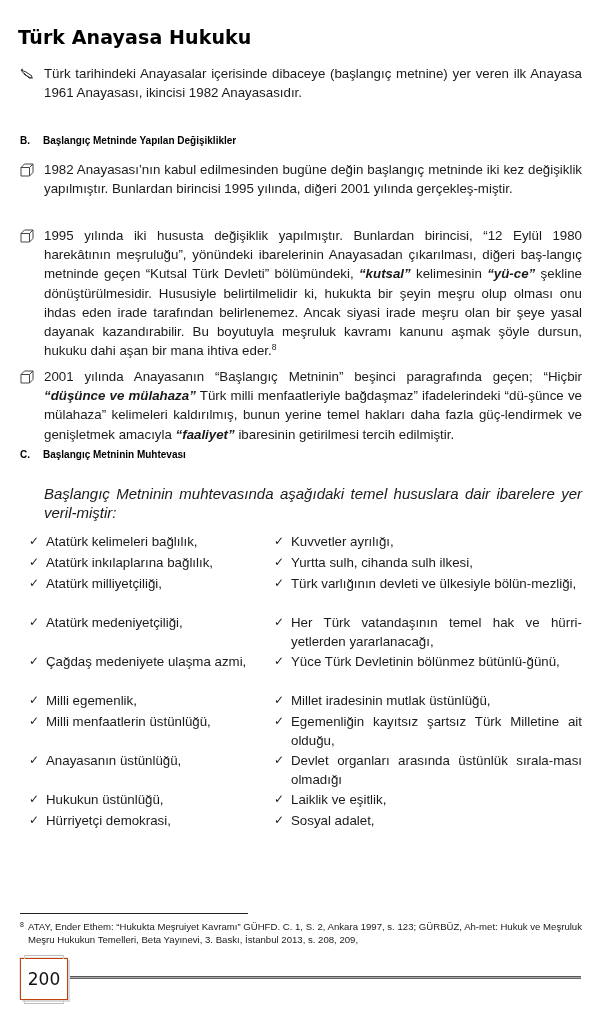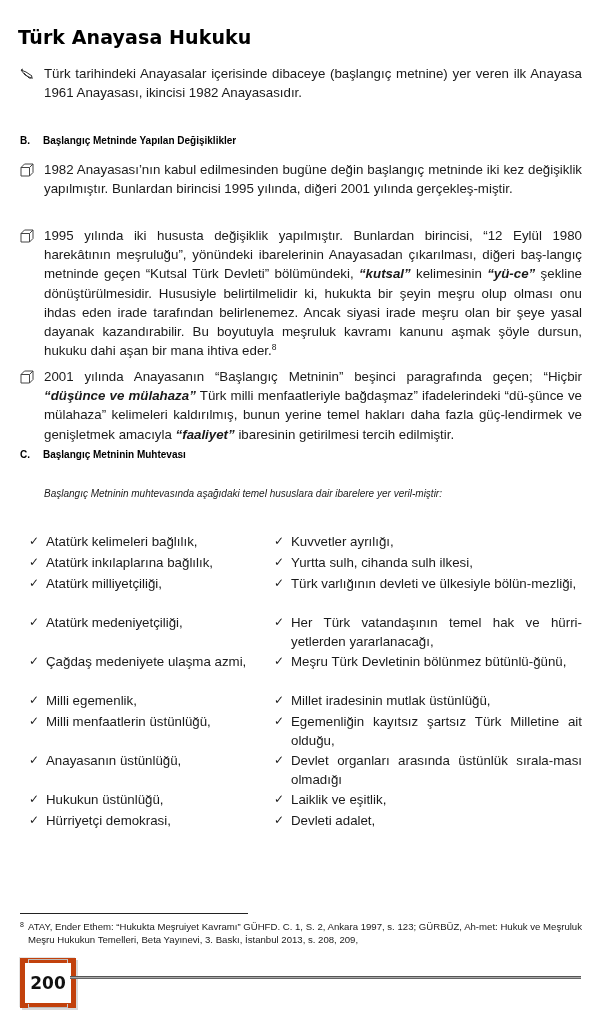--- a/index.html
+++ b/index.html
@@ -20,44 +20,44 @@
   .para .icon { position: absolute; left: 0; top: 3px; width: 14px; height: 14px; }
   .para .txt { display: block; margin-left: 24px; }
   .para .txt .bi { font-weight: bold; font-style: italic; }
   .para .txt sup { font-size: 8.5px; line-height: 0; vertical-align: 5px; }
   .section-head {
     position: absolute; left: 20px; font-weight: bold; font-size: 10px; color: #000;
   }
   .section-head .letter { display: inline-block; width: 23px; }
   .intro {
     position: absolute; left: 44px; width: 538px; font-style: italic;
-    font-size: 10px; line-height: 19.2px; text-align: justify;
+    font-size: 15px; line-height: 19.2px; text-align: justify;
   }
   .checklist { position: absolute; left: 29px; top: 532px; width: 553px; }
   .check-row { display: flex; }
   .check-item {
     position: relative; font-size: 13.3px; line-height: 19.2px;
     text-align: justify; padding-left: 17px; box-sizing: border-box;
   }
   .check-item.left { width: 245px; }
   .check-item.right { width: 308px; }
   .check-item .tick { position: absolute; left: 0; top: 0; font-family: "DejaVu Sans", sans-serif; font-size: 12px; }
   .footnote-rule { position: absolute; left: 20px; top: 913px; width: 228px; height: 1px; background: #222; }
   .footnote {
     position: absolute; left: 20px; top: 920px; width: 562px;
     font-size: 9.6px; line-height: 13px; text-align: justify;
   }
   .footnote .fn-mark { position: absolute; left: 0; top: -2px; font-size: 7px; }
   .footnote .fn-text { display: block; margin-left: 8px; }
   .page-number-box {
     position: absolute; left: 20px; top: 958px; width: 46px; height: 40px;
-    border: 5px solid #c2410c; background: #fff;
+    border: 1px solid #c2410c; background: #fff;
     box-shadow: 2px 2px 0 #d9d9d9, -1px -1px 0 #e5e5e5;
     display: flex; align-items: center; justify-content: center;
-    font-family: "DejaVu Sans", sans-serif; font-weight: bold; font-size: 17px; color: #111;
+    font-family: "DejaVu Sans", sans-serif; font-weight: normal; font-size: 17px; color: #111;
   }
   .page-number-box::before {
     content: ""; position: absolute; left: 3px; top: -4px; right: 3px; height: 3px;
     border-top: 1px solid #bbb; border-left: 1px solid #ccc; border-right: 1px solid #ccc;
   }
   .page-number-box::after {
     content: ""; position: absolute; left: 3px; bottom: -5px; right: 3px; height: 3px;
     border-bottom: 1px solid #bbb; border-left: 1px solid #ccc; border-right: 1px solid #ccc;
   }
   .footer-rule {
@@ -132,41 +132,41 @@
     <div class="check-row" style="height: 39px;">
       <div class="check-item left"><span class="tick">✓</span><span>Atatürk milliyetçiliği,</span></div>
       <div class="check-item right"><span class="tick">✓</span><span>Türk varlığının devleti ve ülkesiyle bölün-mezliği,</span></div>
     </div>
     <div class="check-row" style="height: 39px;">
       <div class="check-item left"><span class="tick">✓</span><span>Atatürk medeniyetçiliği,</span></div>
       <div class="check-item right"><span class="tick">✓</span><span>Her Türk vatandaşının temel hak ve hürri-yetlerden yararlanacağı,</span></div>
     </div>
     <div class="check-row" style="height: 39px;">
       <div class="check-item left"><span class="tick">✓</span><span>Çağdaş medeniyete ulaşma azmi,</span></div>
-      <div class="check-item right"><span class="tick">✓</span><span>Meşru Türk Devletinin bölünmez bütünlü-ğünü,</span></div>
+      <div class="check-item right"><span class="tick">✓</span><span>Yüce Türk Devletinin bölünmez bütünlü-ğünü,</span></div>
     </div>
     <div class="check-row" style="height: 21px;">
       <div class="check-item left"><span class="tick">✓</span><span>Milli egemenlik,</span></div>
       <div class="check-item right"><span class="tick">✓</span><span>Millet iradesinin mutlak üstünlüğü,</span></div>
     </div>
     <div class="check-row" style="height: 39px;">
       <div class="check-item left"><span class="tick">✓</span><span>Milli menfaatlerin üstünlüğü,</span></div>
       <div class="check-item right"><span class="tick">✓</span><span>Egemenliğin kayıtsız şartsız Türk Milletine ait olduğu,</span></div>
     </div>
     <div class="check-row" style="height: 39px;">
       <div class="check-item left"><span class="tick">✓</span><span>Anayasanın üstünlüğü,</span></div>
       <div class="check-item right"><span class="tick">✓</span><span>Devlet organları arasında üstünlük sırala-ması olmadığı</span></div>
     </div>
     <div class="check-row" style="height: 21px;">
       <div class="check-item left"><span class="tick">✓</span><span>Hukukun üstünlüğü,</span></div>
       <div class="check-item right"><span class="tick">✓</span><span>Laiklik ve eşitlik,</span></div>
     </div>
     <div class="check-row" style="height: 21px;">
       <div class="check-item left"><span class="tick">✓</span><span>Hürriyetçi demokrasi,</span></div>
-      <div class="check-item right"><span class="tick">✓</span><span>Devleti adalet,</span></div>
+      <div class="check-item right"><span class="tick">✓</span><span>Sosyal adalet,</span></div>
     </div>
   </div>
 
 <div class="footnote-rule"></div>
 <div class="footnote">
   <span class="fn-mark">8</span>
   <span class="fn-text">ATAY, Ender Ethem: “Hukukta Meşruiyet Kavramı” GÜHFD. C. 1, S. 2, Ankara 1997, s. 123; GÜRBÜZ, Ah-met: Hukuk ve Meşruluk Meşru Hukukun Temelleri, Beta Yayınevi, 3. Baskı, İstanbul 2013, s. 208, 209,</span>
 </div>
 
 <div class="page-number-box">200</div>

